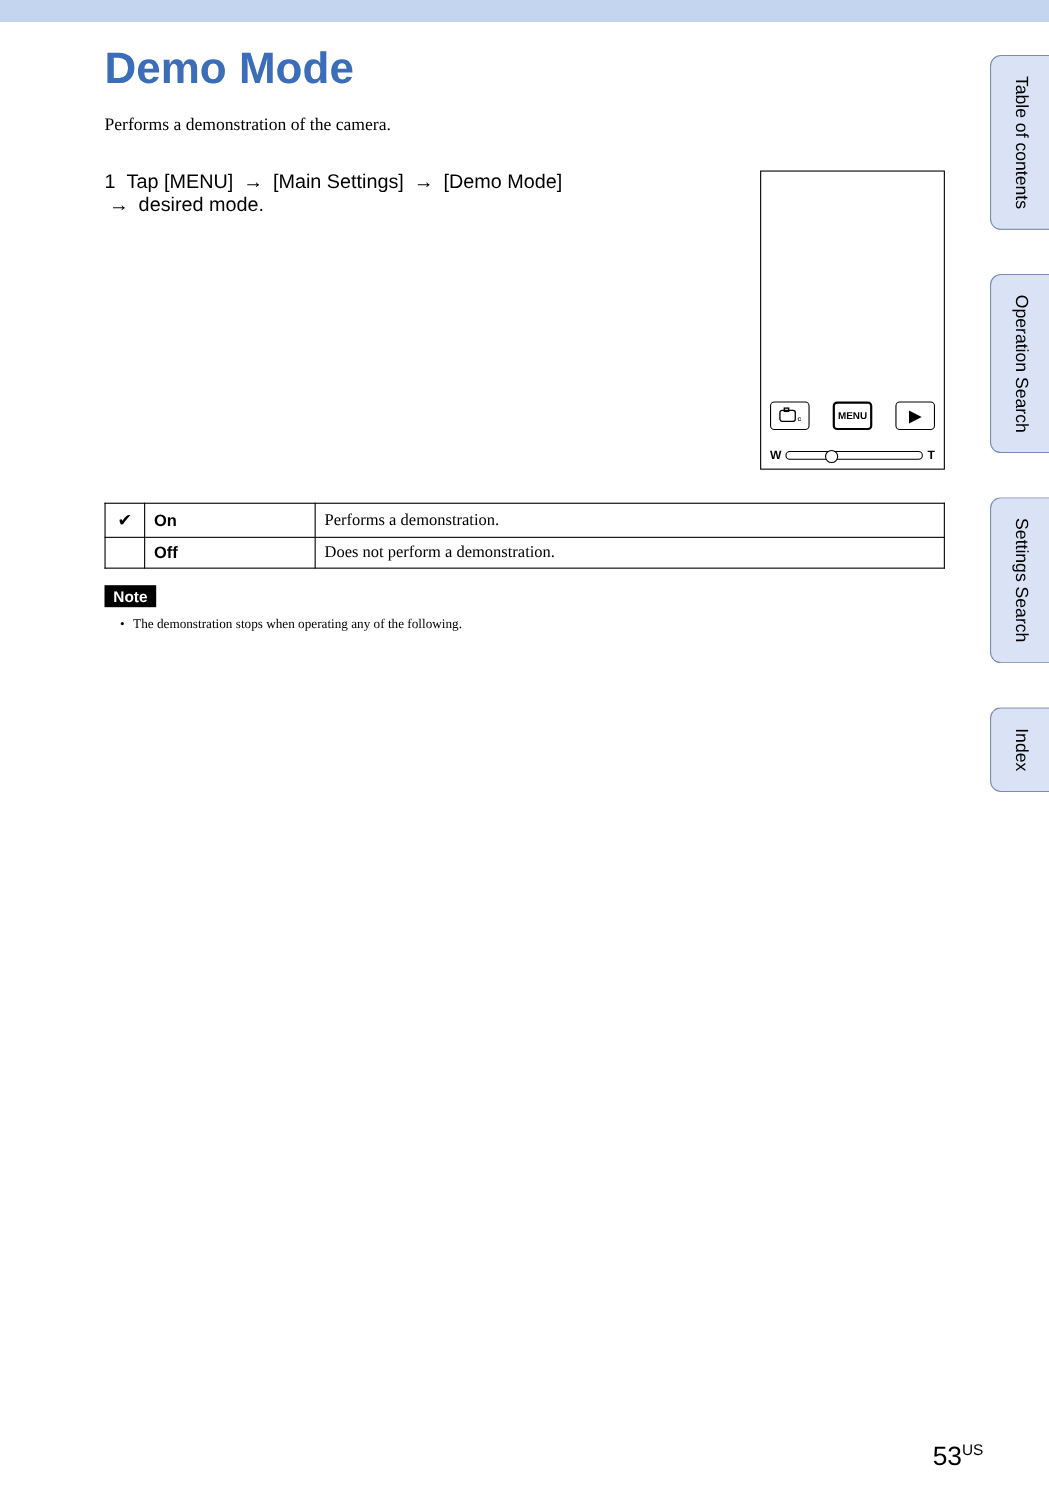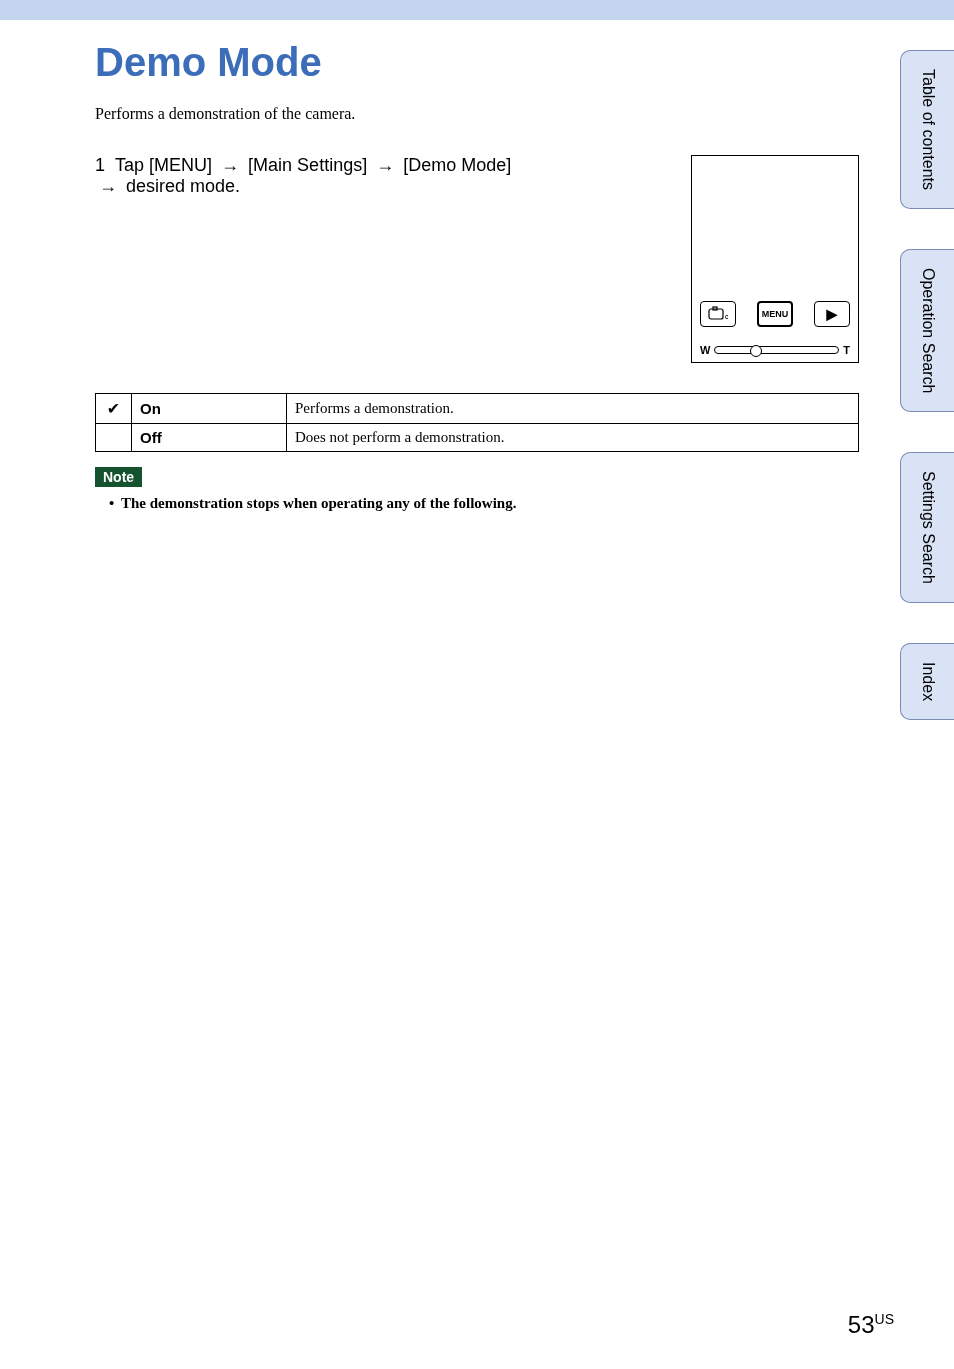--- a/index.html
+++ b/index.html
@@ -46,21 +46,21 @@
     .step-num {
       display: inline;
     }
     .arrow {
       font-size: 18px;
       margin: 0 4px;
     }
     .screen-illustration {
       border: 1.5px solid #000;
       width: 168px;
-      height: 208px;
+      height: 272px;
       position: relative;
       flex-shrink: 0;
     }
     .display-area {
       position: absolute;
       top: 8px;
       left: 8px;
       right: 8px;
       height: 190px;
     }
@@ -141,32 +141,31 @@
       font-weight: bold;
     }
     .options-table td:nth-child(3) {
       font-family: Georgia, 'Times New Roman', serif;
     }
     .check-icon {
       font-size: 16px;
     }
     .note-label {
       display: inline-block;
-      background: #14532d;
+      background: #000000;
       color: #fff;
       padding: 2px 8px;
       font-size: 14px;
       font-weight: bold;
       margin-bottom: 8px;
     }
     .note-list {
       font-family: Georgia, 'Times New Roman', serif;
-      font-size: 15px;
+      font-size: 12px;
       padding-left: 14px;
-      font-weight: bold;
     }
     .note-list li {
       list-style: none;
       position: relative;
       padding-left: 12px;
       margin-bottom: 2px;
     }
     .note-list > li::before {
       content: "•";
       position: absolute;

